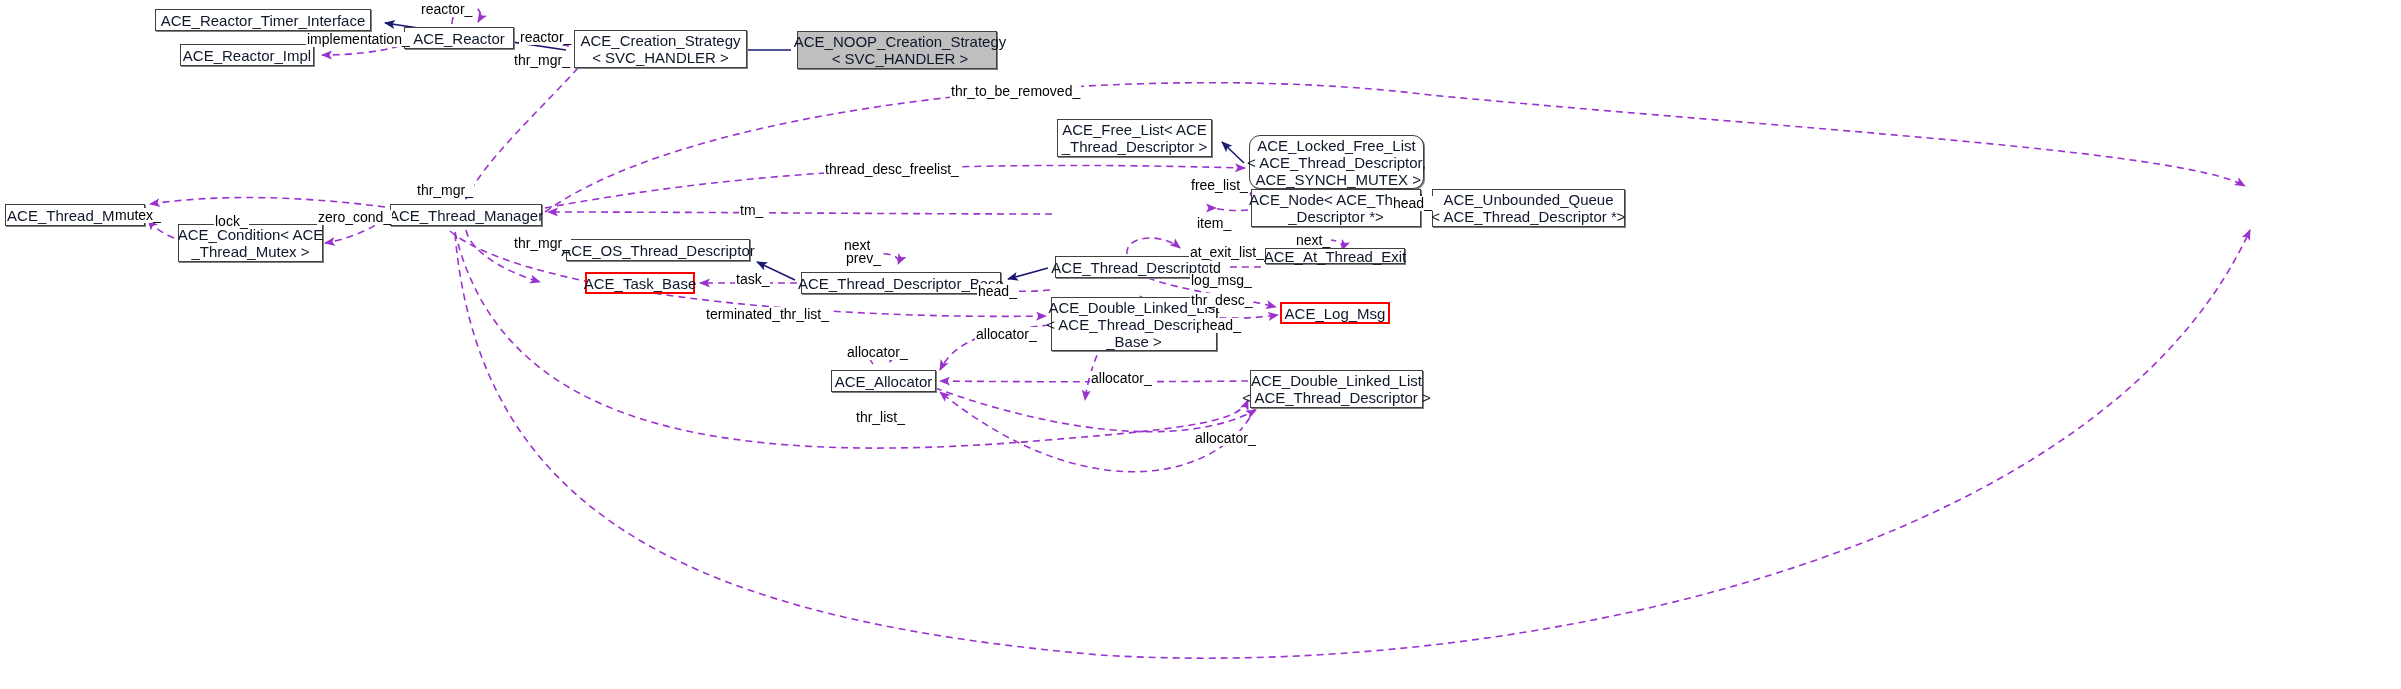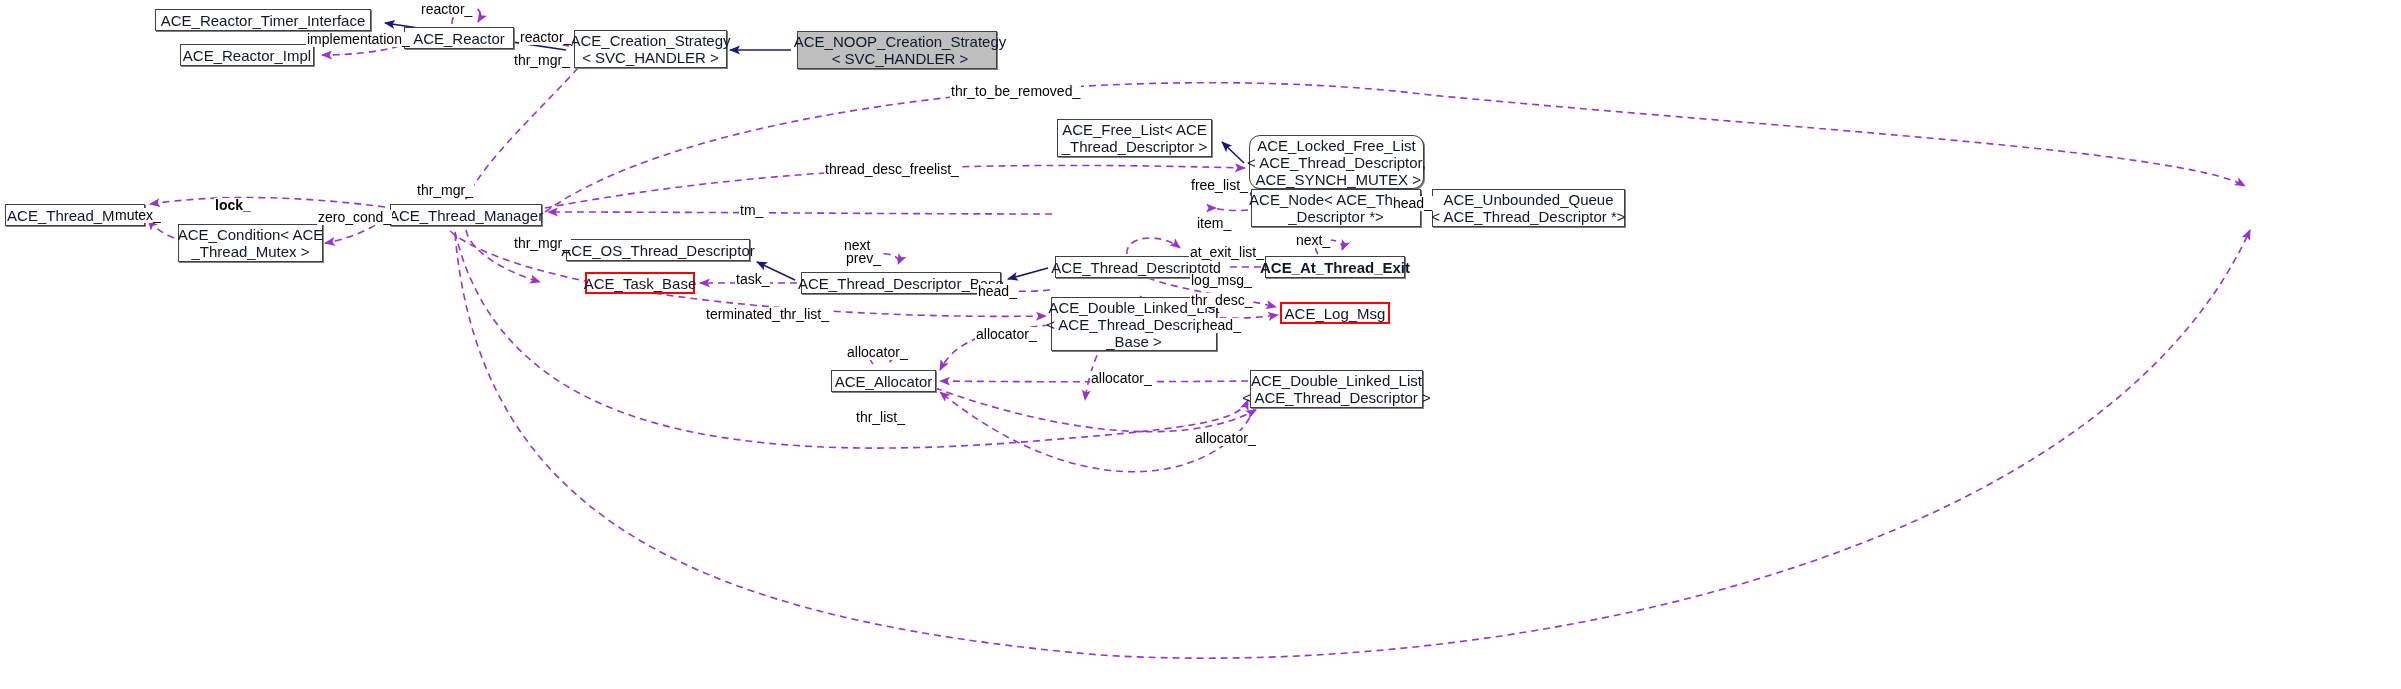--- a/index.html
+++ b/index.html
@@ -113,60 +113,60 @@
       <path d="M935,388 C1050,430 1180,450 1256,410" marker-end="url(#arrow-use)"></path>
       <path d="M455,234 C480,520 700,620 1100,655 C1500,680 2100,560 2250,230" marker-end="url(#arrow-use)"></path>
       <path d="M1255,407 C1230,470 1100,520 940,392" marker-end="url(#arrow-use)"></path>
     </g>
   </svg>
 
   <div id="nodes">
       <div class="node" style="left: 155px; top: 9px; width: 216px; height: 22px;">ACE_Reactor_Timer_Interface</div>
       <div class="node" style="left: 180px; top: 44px; width: 134px; height: 22px;">ACE_Reactor_Impl</div>
       <div class="node" style="left: 404px; top: 27px; width: 110px; height: 22px;">ACE_Reactor</div>
-      <div class="node" style="left: 574px; top: 30px; width: 153px; height: 38px;">ACE_Creation_Strategy
+      <div class="node" style="left: 574px; top: 30px; width: 173px; height: 38px;">ACE_Creation_Strategy
 &lt; SVC_HANDLER &gt;</div>
       <div class="node filled" style="left: 797px; top: 31px; width: 200px; height: 38px; padding-left: 12px;">ACE_NOOP_Creation_Strategy
 &lt; SVC_HANDLER &gt;</div>
       <div class="node" style="left: 1057px; top: 119px; width: 155px; height: 38px;">ACE_Free_List&lt; ACE
 _Thread_Descriptor &gt;</div>
       <div class="node" style="left: 1249px; top: 135px; width: 175px; height: 54px; border-radius: 11px;">ACE_Locked_Free_List
 &lt; ACE_Thread_Descriptor,
  ACE_SYNCH_MUTEX &gt;</div>
       <div class="node" style="left: 1251px; top: 189px; width: 170px; height: 38px;">ACE_Node&lt; ACE_Thread
 _Descriptor *&gt;</div>
       <div class="node" style="left: 1432px; top: 189px; width: 193px; height: 38px;">ACE_Unbounded_Queue
 &lt; ACE_Thread_Descriptor *&gt;</div>
       <div class="node" style="left: 5px; top: 204px; width: 140px; height: 22px;">ACE_Thread_Mutex</div>
       <div class="node" style="left: 178px; top: 224px; width: 145px; height: 38px;">ACE_Condition&lt; ACE
 _Thread_Mutex &gt;</div>
       <div class="node" style="left: 390px; top: 204px; width: 152px; height: 22px;">ACE_Thread_Manager</div>
       <div class="node" style="left: 566px; top: 239px; width: 184px; height: 22px;">ACE_OS_Thread_Descriptor</div>
       <div class="node highlight" style="left: 585px; top: 272px; width: 110px; height: 22px; text-align: right;">ACE_Task_Base</div>
       <div class="node" style="left: 801px; top: 272px; width: 200px; height: 22px;">ACE_Thread_Descriptor_Base</div>
       <div class="node" style="left: 1055px; top: 256px; width: 156px; height: 22px;">ACE_Thread_Descriptor</div>
-      <div class="node" style="left: 1265px; top: 256px; width: 140px; height: 22px; font-weight: bold;">ACE_At_Thread_Exit</div>
+      <div class="node" style="left: 1265px; top: 248px; width: 140px; height: 16px;">ACE_At_Thread_Exit</div>
       <div class="node highlight" style="left: 1280px; top: 302px; width: 110px; height: 22px;">ACE_Log_Msg</div>
       <div class="node" style="left: 1051px; top: 297px; width: 166px; height: 54px;">ACE_Double_Linked_List
 &lt; ACE_Thread_Descriptor
 _Base &gt;</div>
       <div class="node" style="left: 831px; top: 370px; width: 105px; height: 22px;">ACE_Allocator</div>
       <div class="node" style="left: 1250px; top: 370px; width: 173px; height: 38px;">ACE_Double_Linked_List
 &lt; ACE_Thread_Descriptor &gt;</div>
     </div>
   <div id="labels">
       <div class="edge-label" style="left: 420px; top: 2px;">reactor_</div>
       <div class="edge-label" style="left: 306px; top: 32px;">implementation_</div>
       <div class="edge-label" style="left: 519px; top: 30px;">reactor_</div>
       <div class="edge-label" style="left: 513px; top: 53px;">thr_mgr_</div>
       <div class="edge-label" style="left: 950px; top: 84px;">thr_to_be_removed_</div>
       <div class="edge-label" style="left: 824px; top: 162px;">thread_desc_freelist_</div>
       <div class="edge-label" style="left: 1190px; top: 178px;">free_list_</div>
       <div class="edge-label" style="left: 1392px; top: 196px;">head_</div>
-      <div class="edge-label" style="left: 214px; top: 198px; font-weight: bold;">lock_</div>
+      <div class="edge-label" style="left: 214px; top: 214px;">lock_</div>
       <div class="edge-label" style="left: 416px; top: 183px;">thr_mgr_</div>
       <div class="edge-label" style="left: 317px; top: 210px;">zero_cond_</div>
       <div class="edge-label" style="left: 114px; top: 208px;">mutex_</div>
       <div class="edge-label" style="left: 739px; top: 203px;">tm_</div>
       <div class="edge-label" style="left: 1196px; top: 216px;">item_</div>
       <div class="edge-label" style="left: 843px; top: 238px;">next_</div>
       <div class="edge-label" style="left: 1295px; top: 233px;">next_</div>
       <div class="edge-label" style="left: 513px; top: 236px;">thr_mgr_</div>
       <div class="edge-label" style="left: 845px; top: 251px;">prev_</div>
       <div class="edge-label" style="left: 1189px; top: 245px;">at_exit_list_</div>

